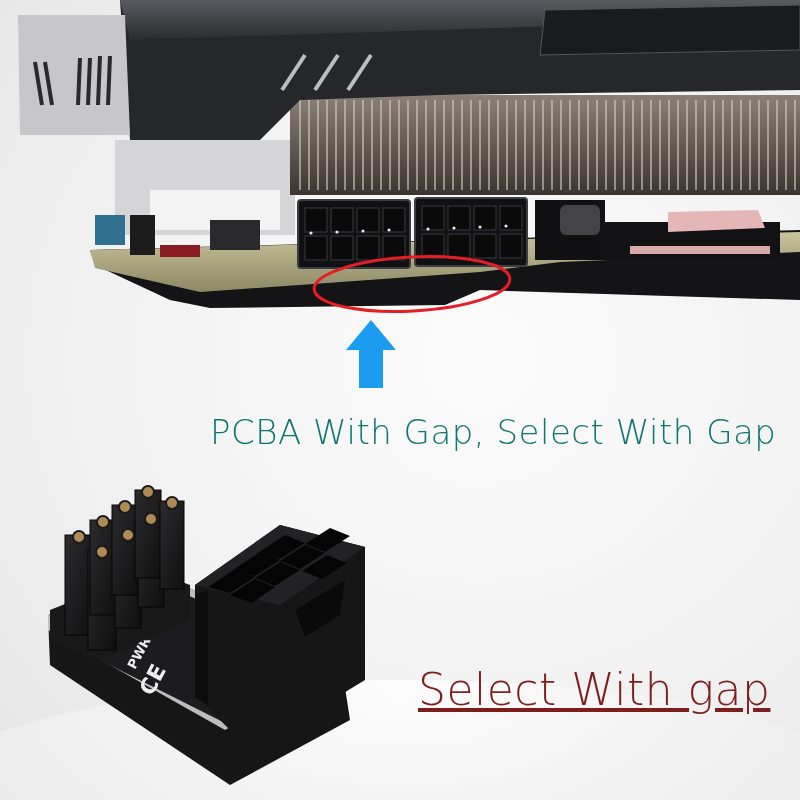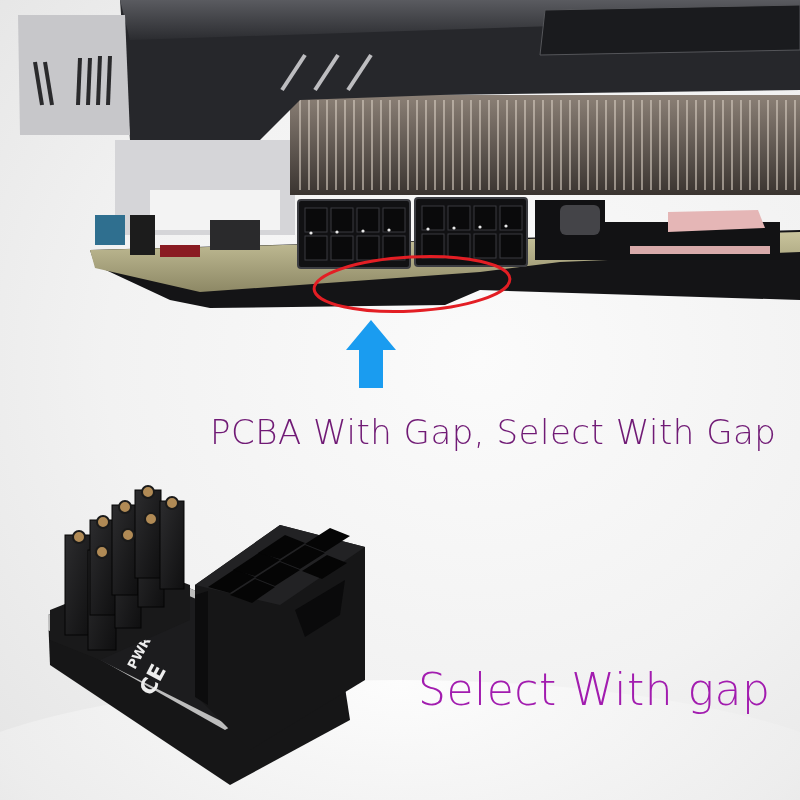--- a/index.html
+++ b/index.html
@@ -11,27 +11,27 @@
     .swoosh {
       position: absolute; left: -100px; top: 680px; width: 1000px; height: 260px;
       border-radius: 50%;
       background: radial-gradient(ellipse at 50% 0%, #ffffff 0%, #eeeeee 60%, #dcdcdc 100%);
       opacity: .8;
     }
     .gpu { position: absolute; left: 0; top: 0; width: 800px; height: 320px; }
     .arrow { position: absolute; left: 346px; top: 320px; width: 50px; height: 68px; }
     .caption-1 {
       position: absolute; left: 210px; top: 412px; font-size: 34px;
-      color: #701a75; letter-spacing: 0.5px; font-weight: 300; white-space: nowrap;
+      color: #0f766e; letter-spacing: 0.5px; font-weight: 300; white-space: nowrap;
       font-family: "DejaVu Sans", sans-serif;
     }
     .caption-2 {
       position: absolute; left: 418px; top: 664px; font-size: 44px;
-      color: #a21caf; letter-spacing: 0.5px; white-space: nowrap;
-      font-family: "DejaVu Sans", sans-serif; font-weight: 300;
+      color: #7f1d1d; letter-spacing: 0.5px; white-space: nowrap;
+      font-family: "DejaVu Sans", sans-serif; font-weight: 300; text-decoration: underline;
     }
     .adapter { position: absolute; left: 40px; top: 465px; width: 340px; height: 320px; }
   </style>
 </head>
 <body>
 
 <div class="swoosh"></div>
 
 <svg class="gpu" viewBox="0 0 800 320">
   <defs>

